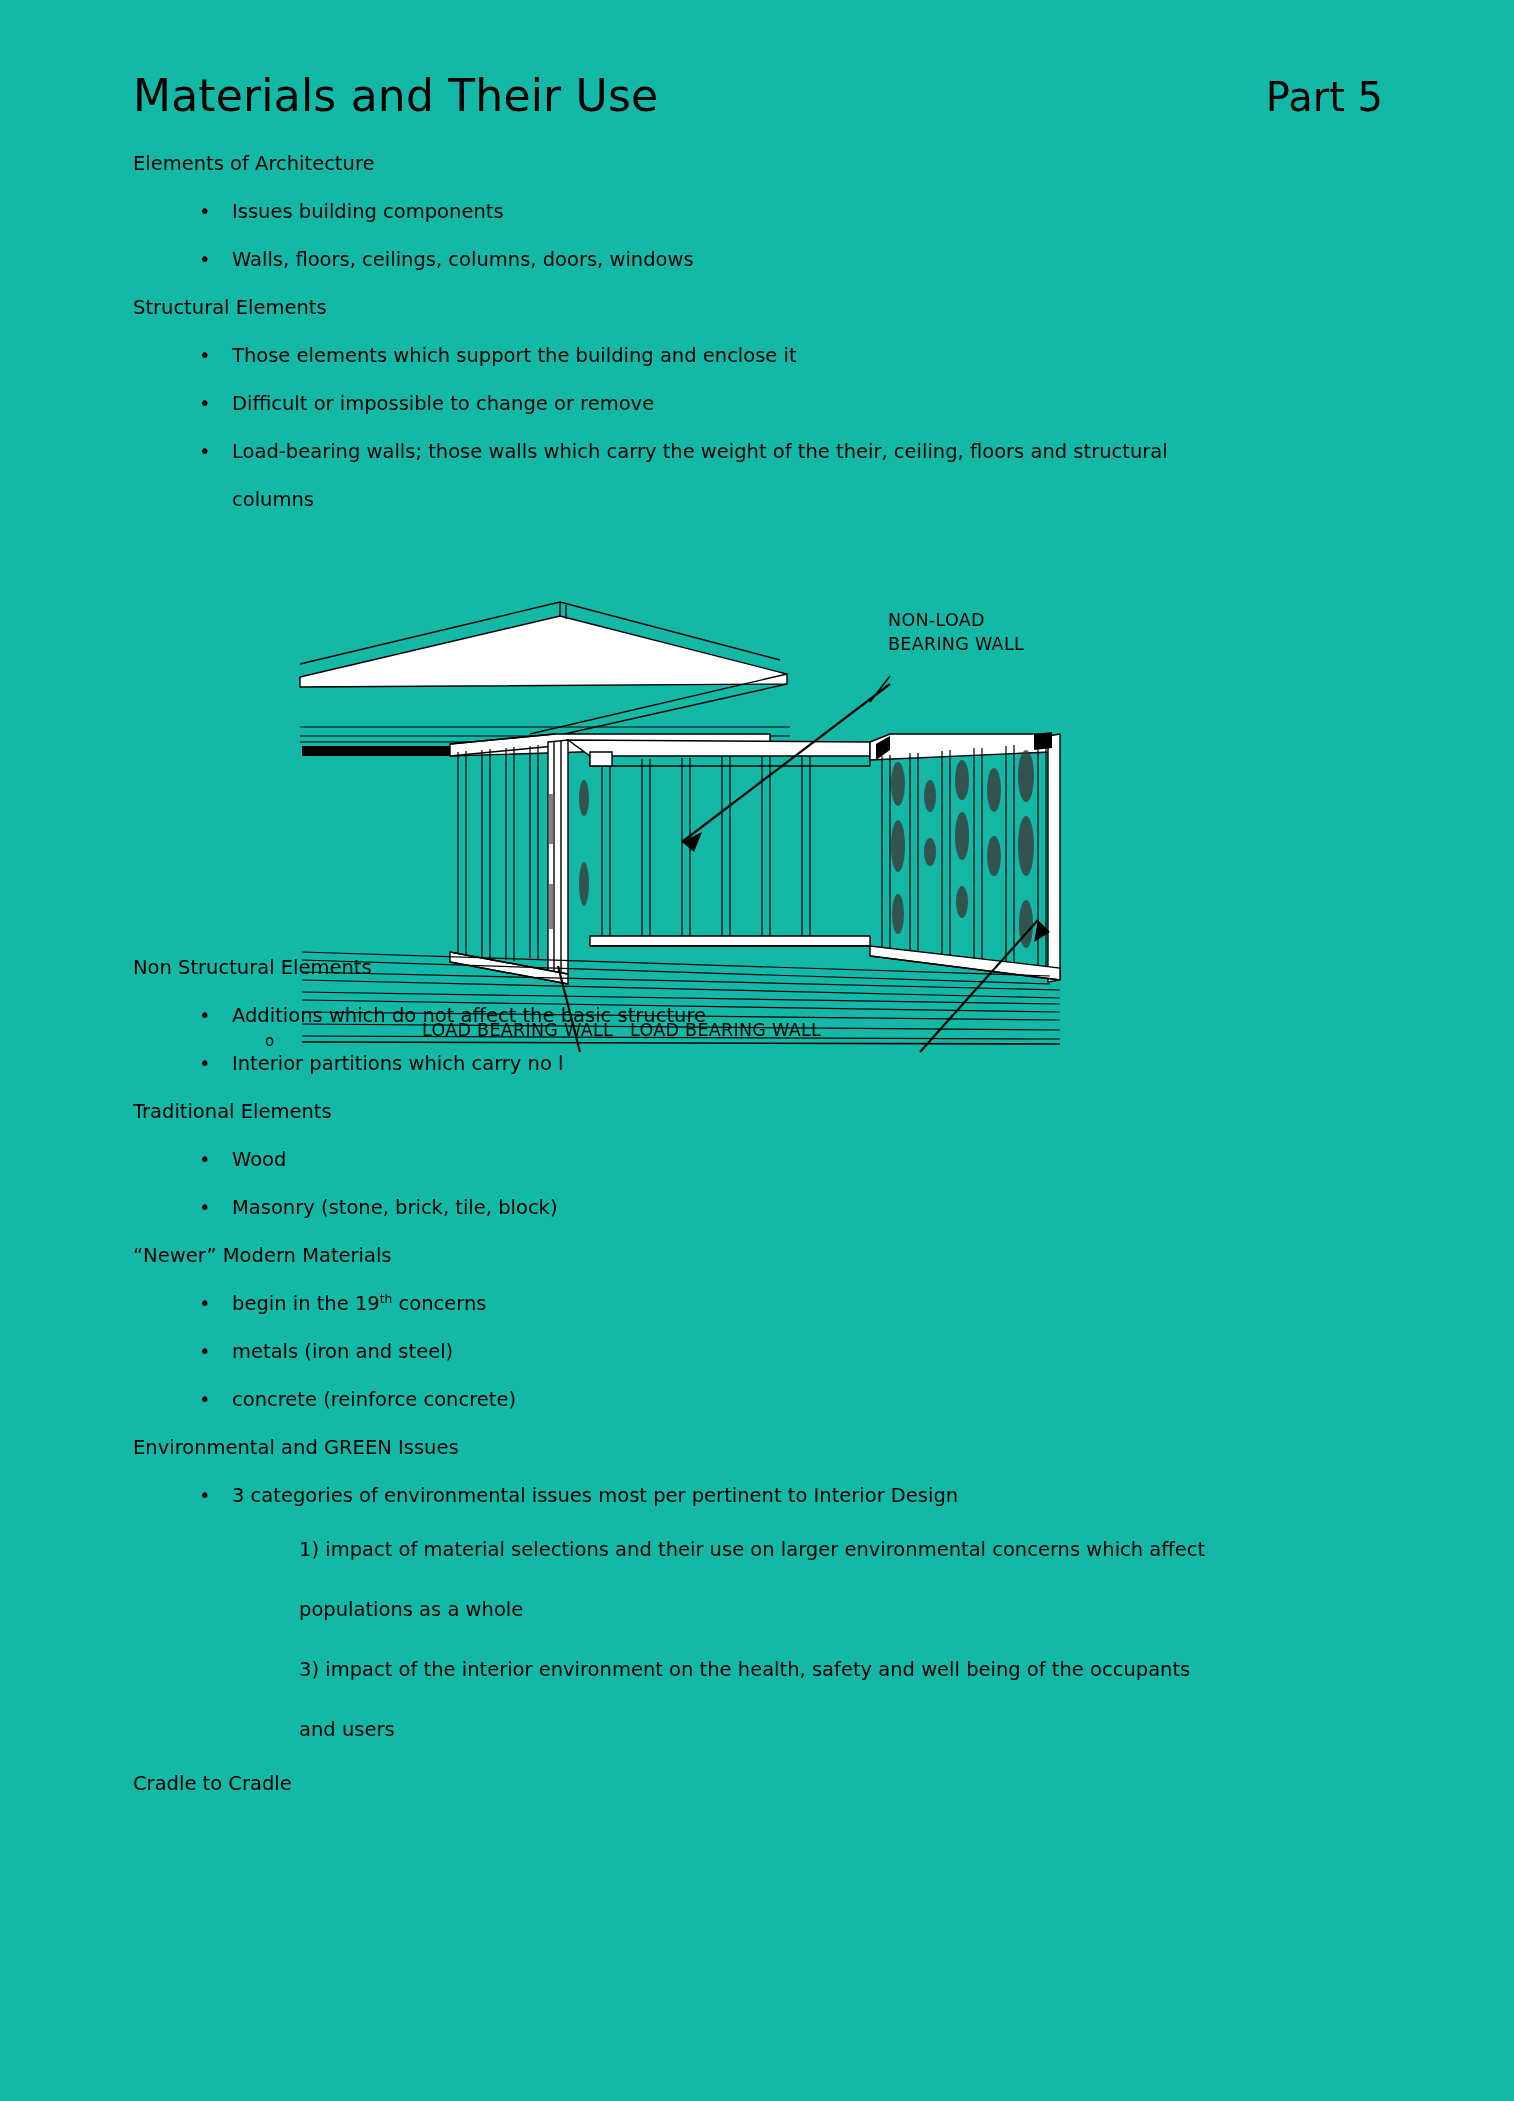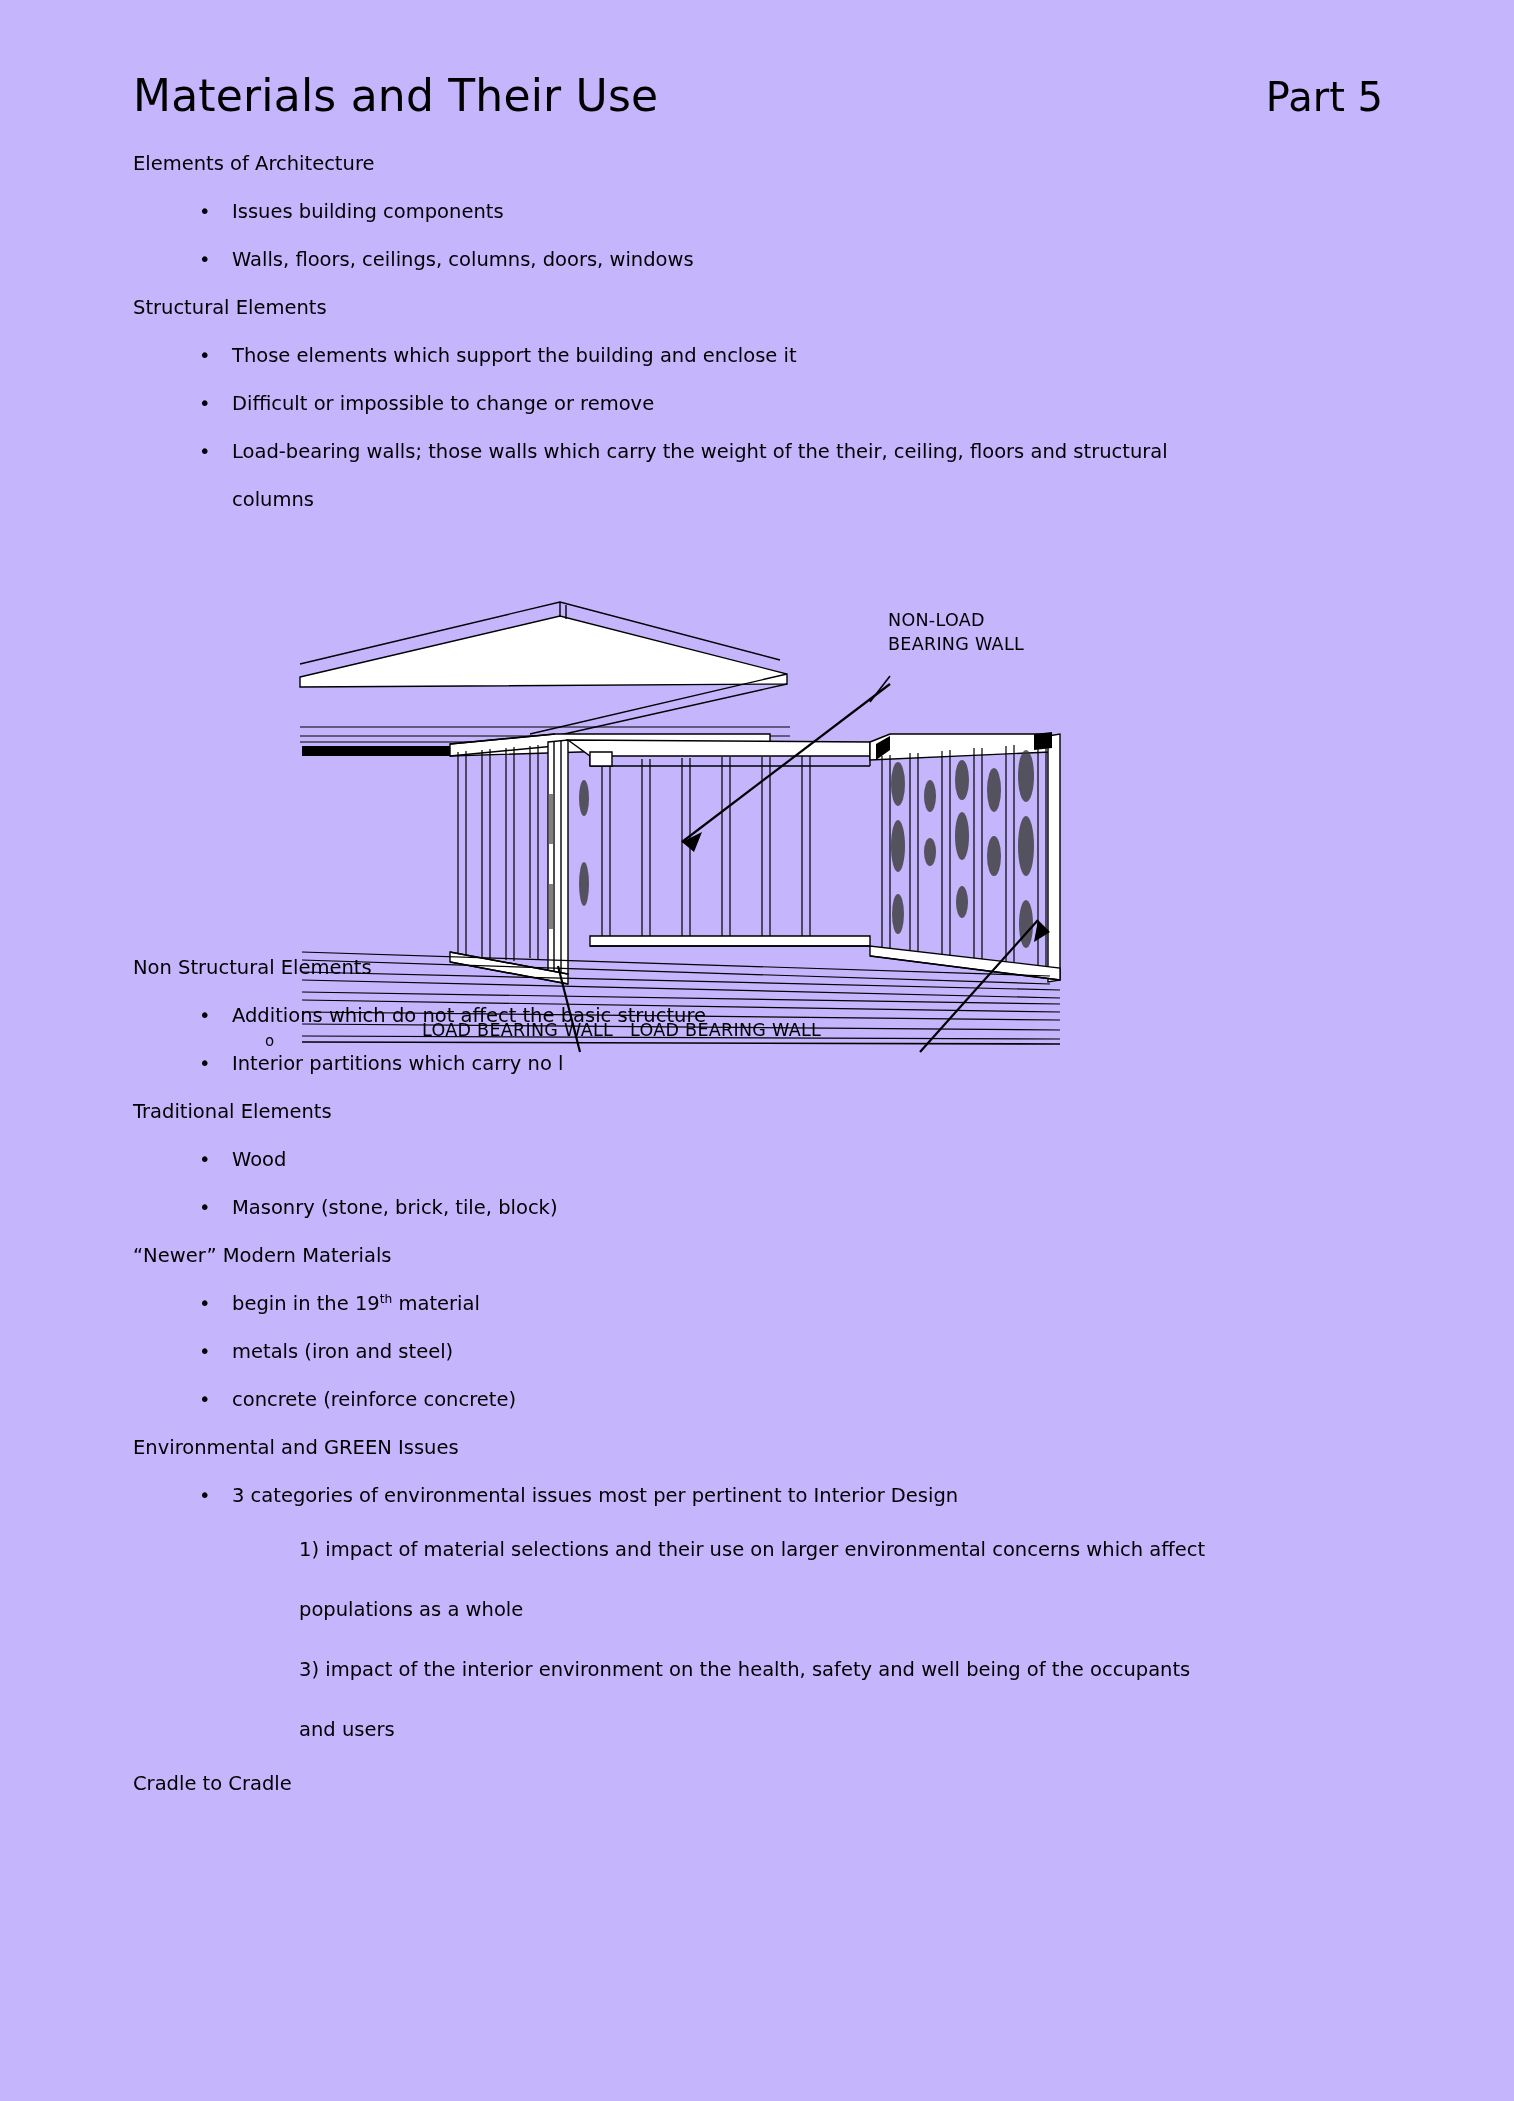--- a/index.html
+++ b/index.html
@@ -8,21 +8,21 @@
     background: #ffffff;
   }
   body {
     font-family: "DejaVu Sans", sans-serif;
     color: #000000;
   }
   .page {
     position: relative;
     width: 1514px;
     height: 2101px;
-    background: #c4b5fd;
+    background: #14b8a6;
     overflow: hidden;
   }
 
   
   .doc-header {
     position: absolute;
     left: 133px;
     top: 72px;
     width: 1250px;
     display: flex;
@@ -181,21 +181,21 @@
       <li class="bullet-item">
         <span class="bullet-dot">•</span>
         <span>Masonry (stone, brick, tile, block)</span>
       </li>
     </ul>
 
     <div class="heading">“Newer” Modern Materials</div>
     <ul class="bullet-list">
       <li class="bullet-item">
         <span class="bullet-dot">•</span>
-        <span><span>begin in the 19</span><sup>th</sup><span> material</span></span>
+        <span><span>begin in the 19</span><sup>th</sup><span> concerns</span></span>
       </li>
       <li class="bullet-item">
         <span class="bullet-dot">•</span>
         <span>metals (iron and steel)</span>
       </li>
       <li class="bullet-item">
         <span class="bullet-dot">•</span>
         <span>concrete (reinforce concrete)</span>
       </li>
     </ul>

